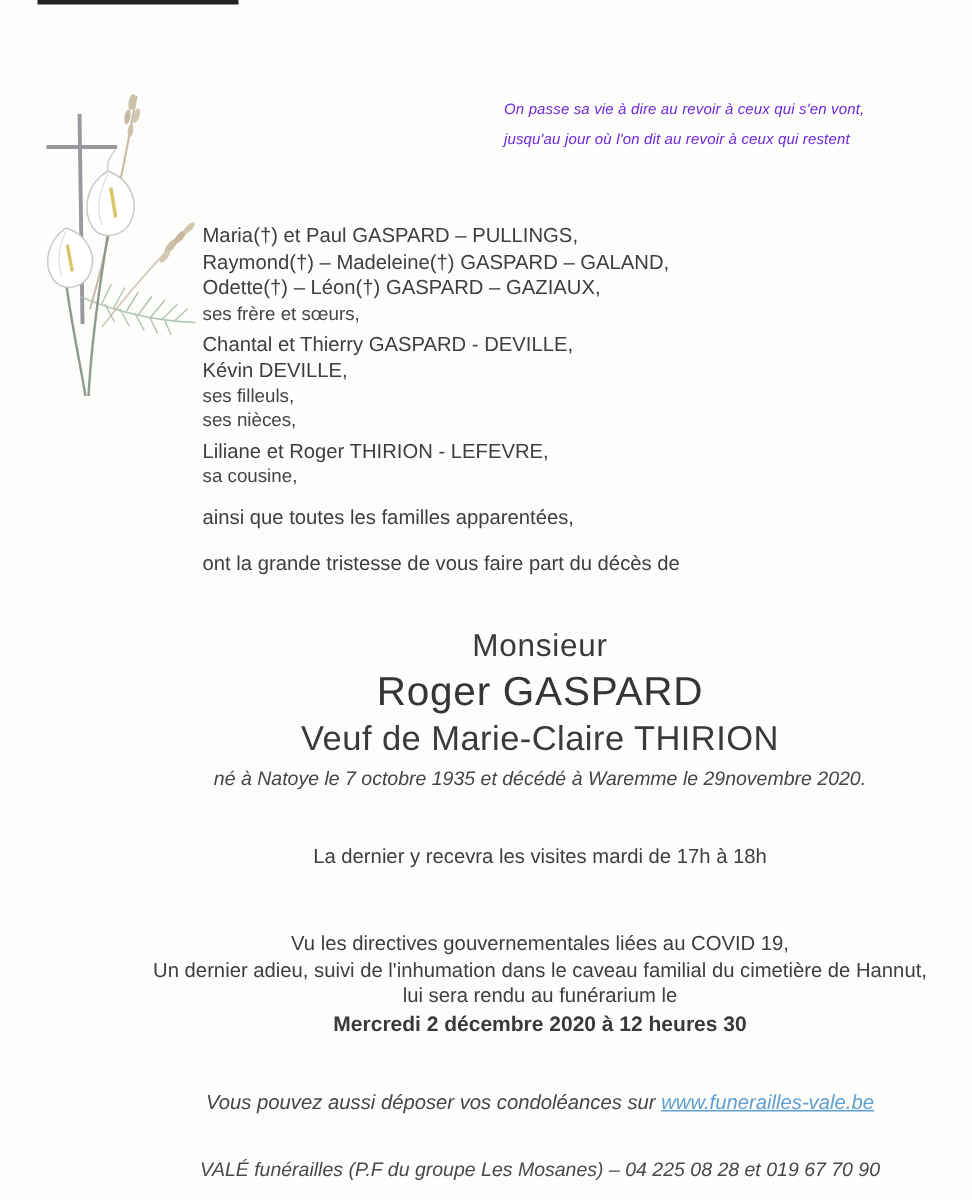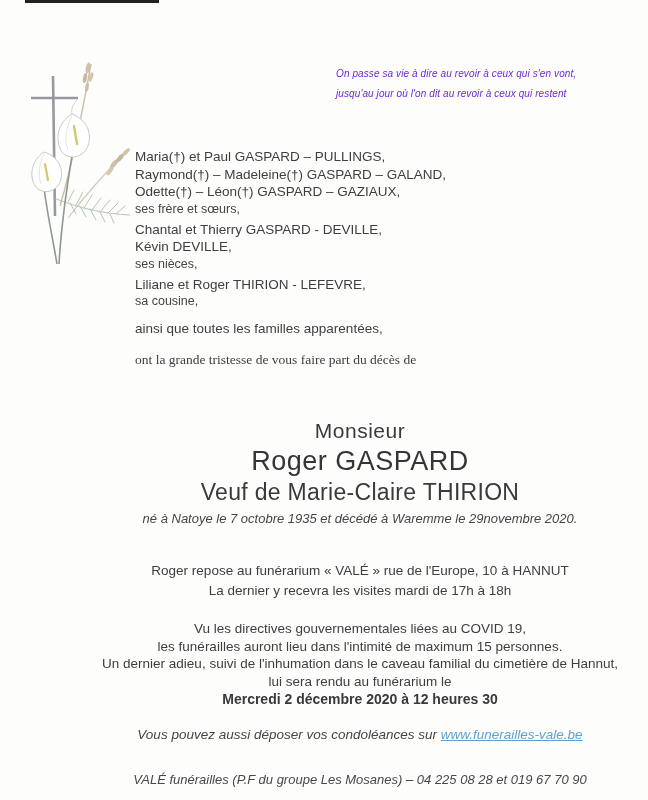--- a/index.html
+++ b/index.html
@@ -20,21 +20,21 @@
   }
   .family{position:absolute;left:135px;top:148px;width:457px;font-size:13.5px;line-height:17.5px;}
   .fline{white-space:nowrap;}
   .relation{
     text-align:left;font-size:12.5px;line-height:15px;
     margin-top:1px;color:#444;
   }
   .fgroup{margin-top:4px;}
   .fgroup.first{margin-top:0;}
   .apparentees{margin-top:11px;}
-  .announce{margin-top:13px;font-family:Liberation Serif, serif;}
+  .announce{margin-top:13px;}
   .centerblock{position:absolute;left:72px;width:576px;text-align:center;}
   .deceased{top:417px;}
   .deceased-title{font-size:21px;line-height:28px;color:#3a3a3c;letter-spacing:.5px;}
   .deceased-name{font-size:27px;line-height:32px;color:#353537;letter-spacing:.5px;}
   .deceased-sub{font-size:23px;line-height:30px;color:#3a3a3c;letter-spacing:.3px;}
   .deceased-dates{font-size:13px;font-style:italic;line-height:20px;margin-top:2px;color:#454547;}
   .visitation{top:561px;font-size:13.5px;line-height:20px;}
   .covid{top:620px;font-size:13.5px;line-height:17.5px;}
   .ceremony-date{font-weight:bold;font-size:14px;margin-top:1px;color:#39393b;}
   .condolences{top:727px;font-size:13.5px;font-style:italic;color:#454547;}
@@ -113,47 +113,46 @@
       <div class="fline">Maria(†) et Paul GASPARD – PULLINGS,</div>
       <div class="fline">Raymond(†) – Madeleine(†) GASPARD – GALAND,</div>
       <div class="fline">Odette(†) – Léon(†) GASPARD – GAZIAUX,</div>
     </div>
     <div class="relation">ses frère et sœurs,</div>
 
     <div class="fgroup">
       <div class="fline">Chantal et Thierry GASPARD - DEVILLE,</div>
       <div class="fline">Kévin DEVILLE,</div>
     </div>
+    <div class="relation">ses filleuls,</div>
 
     <div class="relation">ses nièces,</div>
 
     <div class="fgroup">
       <div class="fline">Liliane et Roger THIRION - LEFEVRE,</div>
     </div>
     <div class="relation">sa cousine,</div>
 
     <div class="fline apparentees">ainsi que toutes les familles apparentées,</div>
     <div class="fline announce">ont la grande tristesse de vous faire part du décès de</div>
   </div>
 
   <div class="centerblock deceased">
     <div class="deceased-title">Monsieur</div>
     <div class="deceased-name">Roger GASPARD</div>
     <div class="deceased-sub">Veuf de Marie-Claire THIRION</div>
     <div class="deceased-dates">né à Natoye le 7 octobre 1935 et décédé à Waremme le 29novembre 2020.</div>
   </div>
 
   <div class="centerblock visitation">
-    <div>Roger repose au funérarium « VALÉ » rue de l'Europe, 10 à HANNUT</div>
     <div>La dernier y recevra les visites mardi de 17h à 18h</div>
   </div>
 
   <div class="centerblock covid">
     <div>Vu les directives gouvernementales liées au COVID 19,</div>
-    <div>les funérailles auront lieu dans l'intimité de maximum 15 personnes.</div>
     <div>Un dernier adieu, suivi de l'inhumation dans le caveau familial du cimetière de Hannut,</div>
     <div>lui sera rendu au funérarium le</div>
     <div class="ceremony-date">Mercredi 2 décembre 2020 à 12 heures 30</div>
   </div>
 
   <div class="centerblock condolences">
     <span>Vous pouvez aussi déposer vos condoléances sur </span><a href="#" id="condolences-link" style="color: rgb(95, 159, 208);">www.funerailles-vale.be</a>
   </div>
 
   <div class="centerblock footer">

